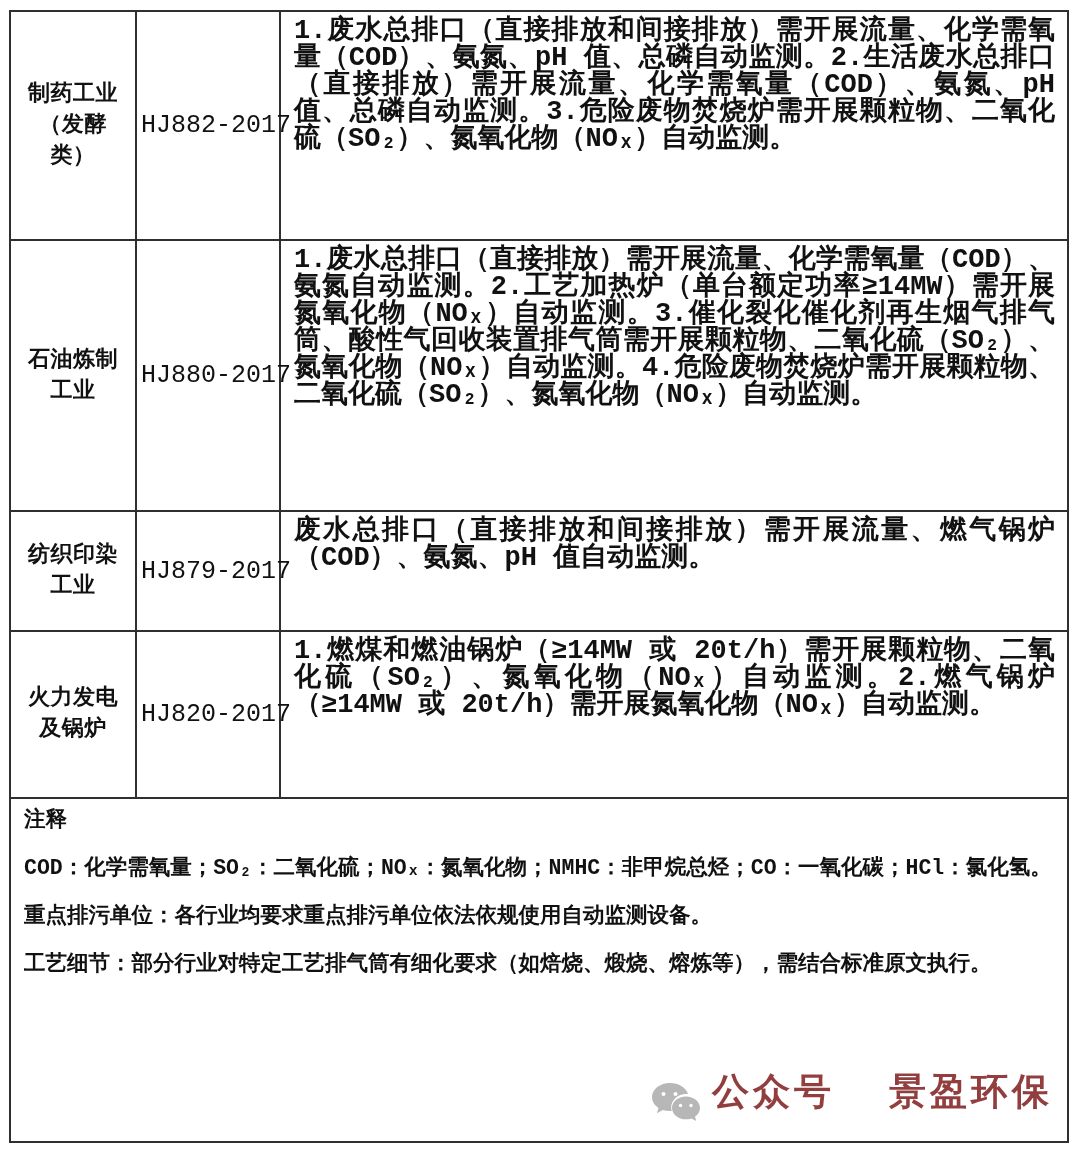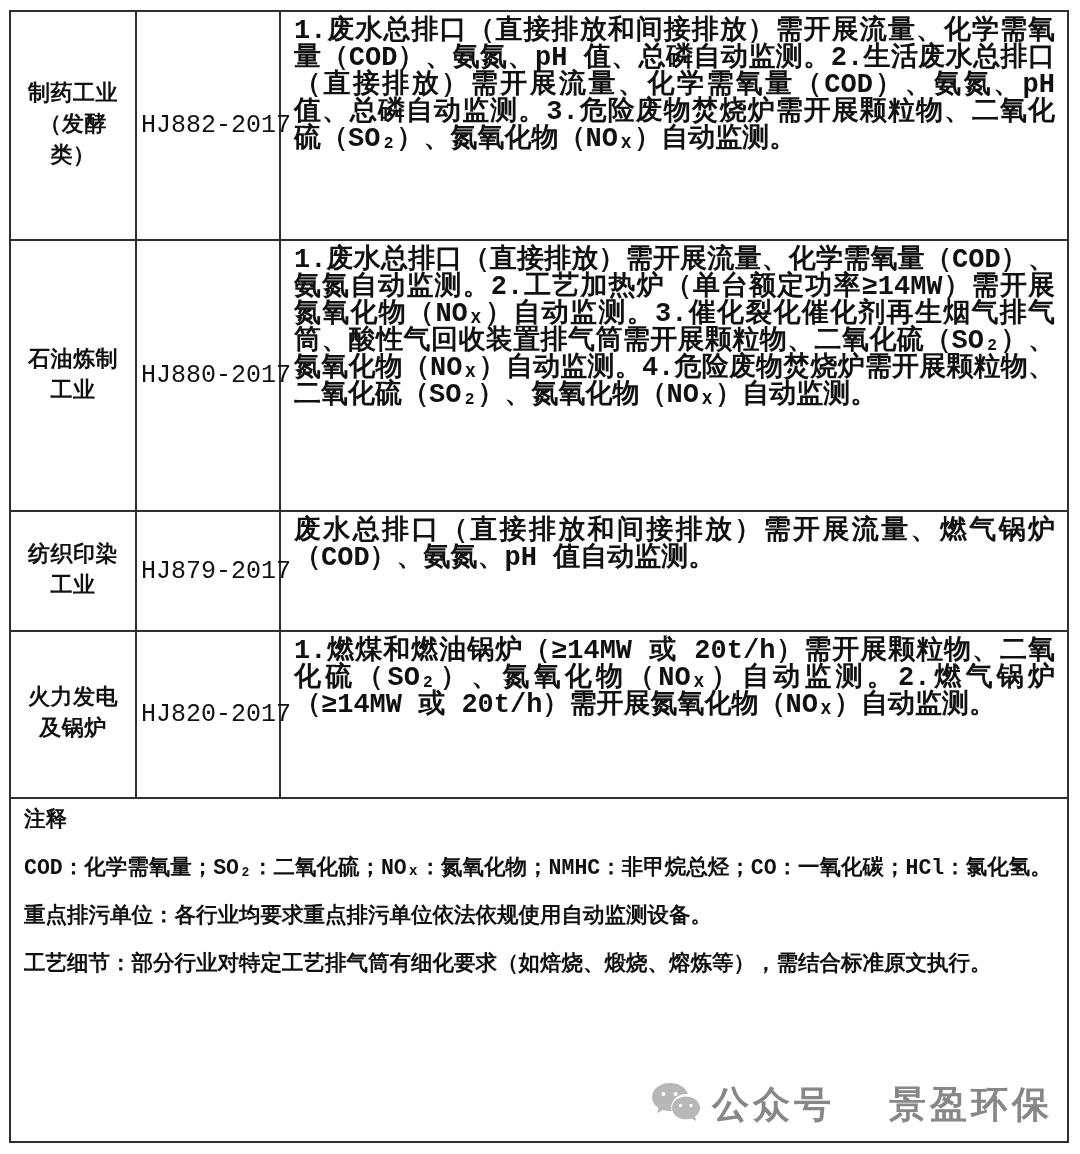--- a/index.html
+++ b/index.html
@@ -82,24 +82,23 @@
     margin: 21px 0 0 0;
     text-align: justify;
     position: relative;
     z-index: 2;
   }
   .watermark {
     position: absolute;
     right: 14px;
     bottom: 8px;
     display: flex;
-    align-items: center;
     gap: 10px;
     z-index: 1;
-    color: #737373;
+    color: #7f1d1d;
     opacity: 0.85;
     pointer-events: none;
   }
   .watermark .wm-text1,
   .watermark .wm-text2 {
     font-size: 37px;
     font-weight: 600;
     letter-spacing: 4px;
     white-space: nowrap;
   }

